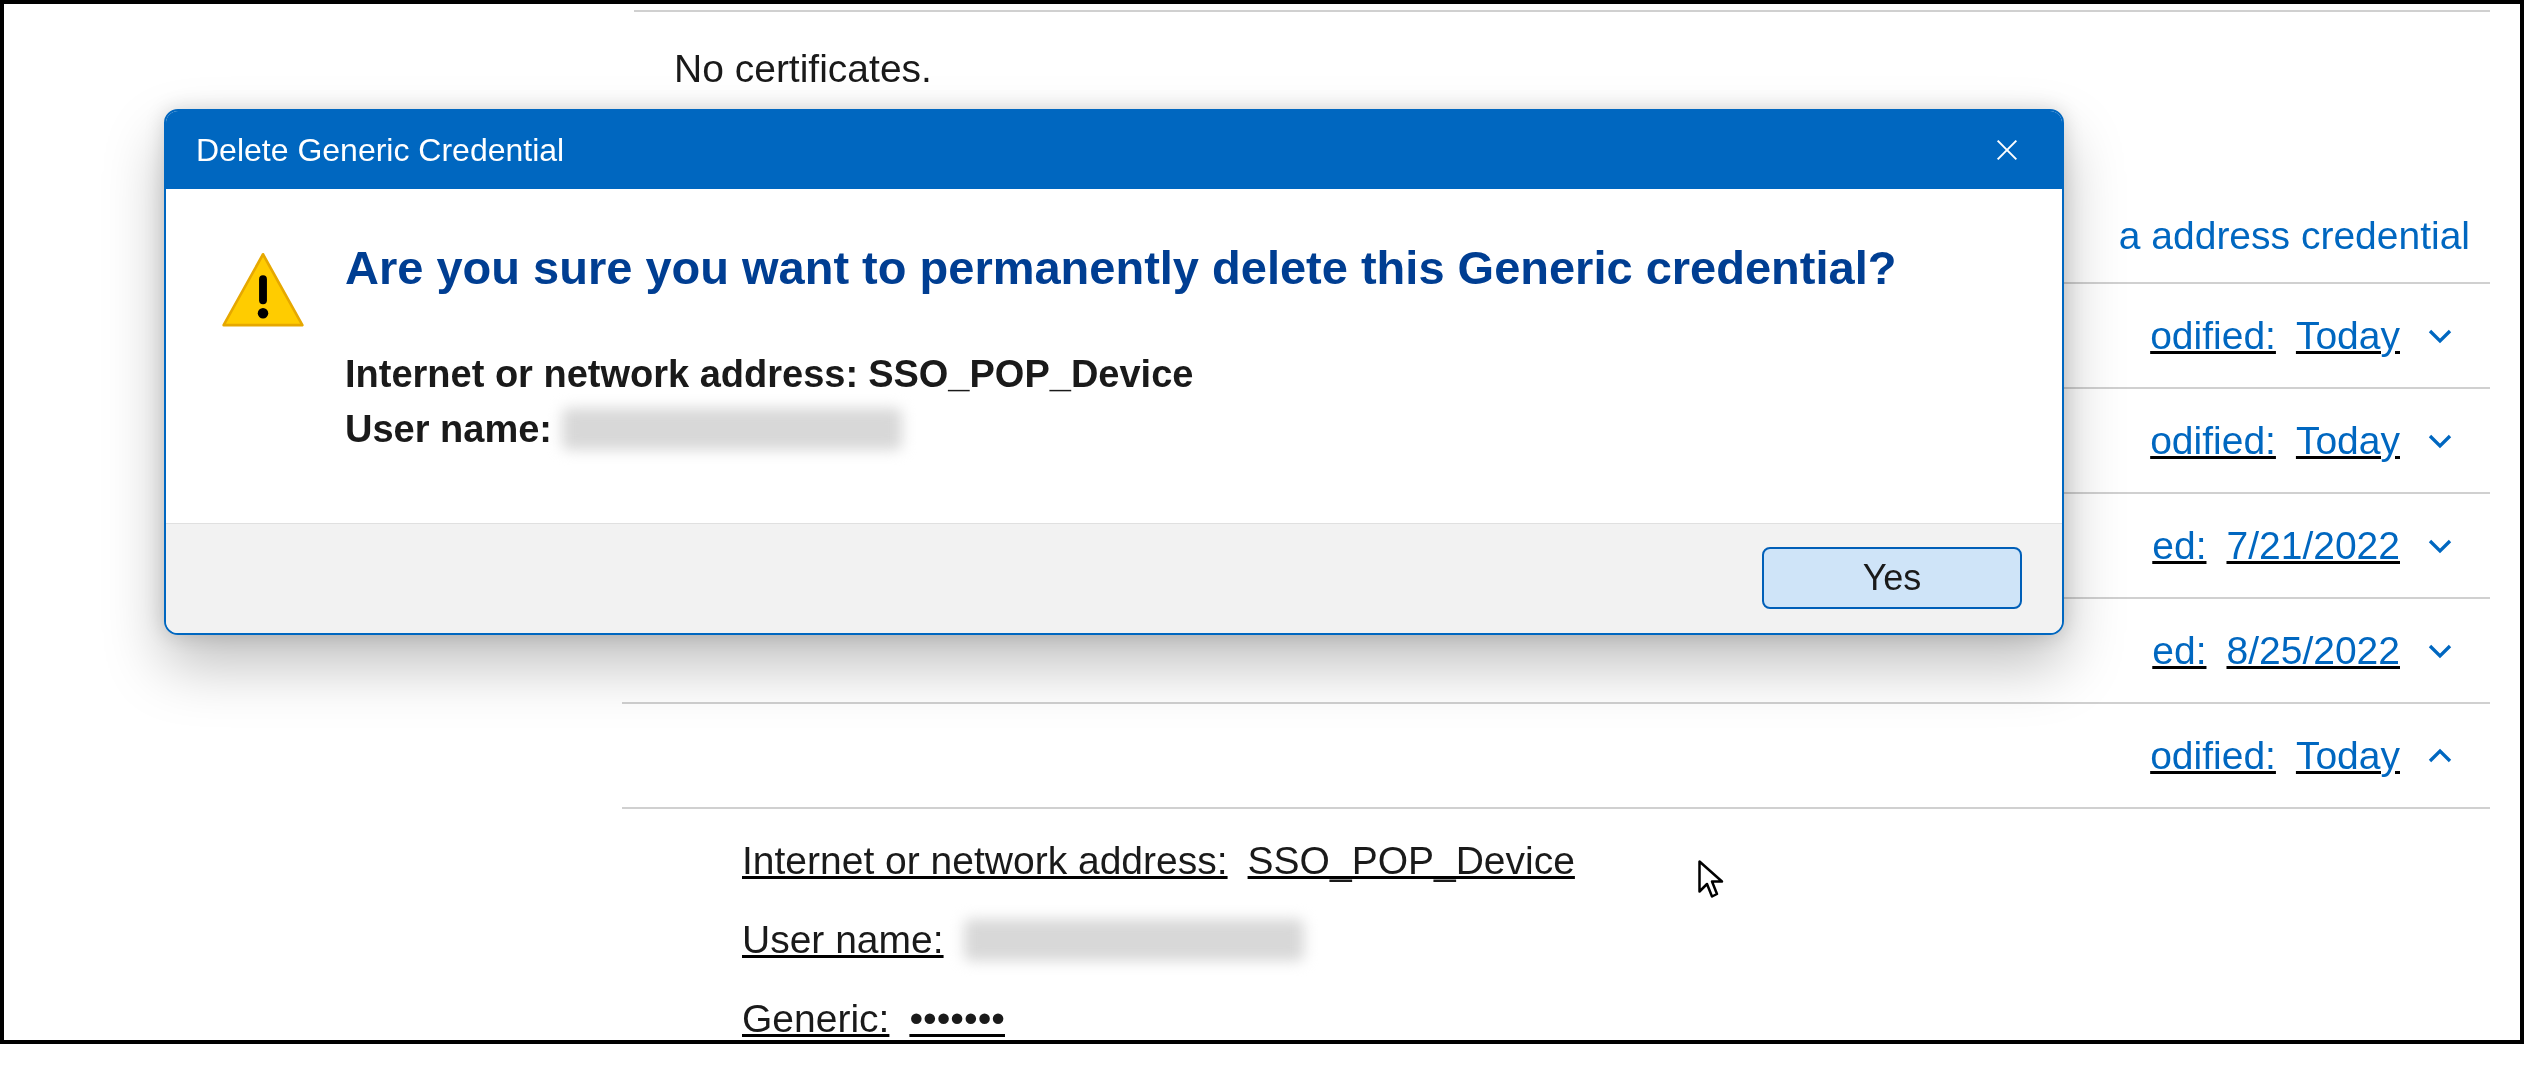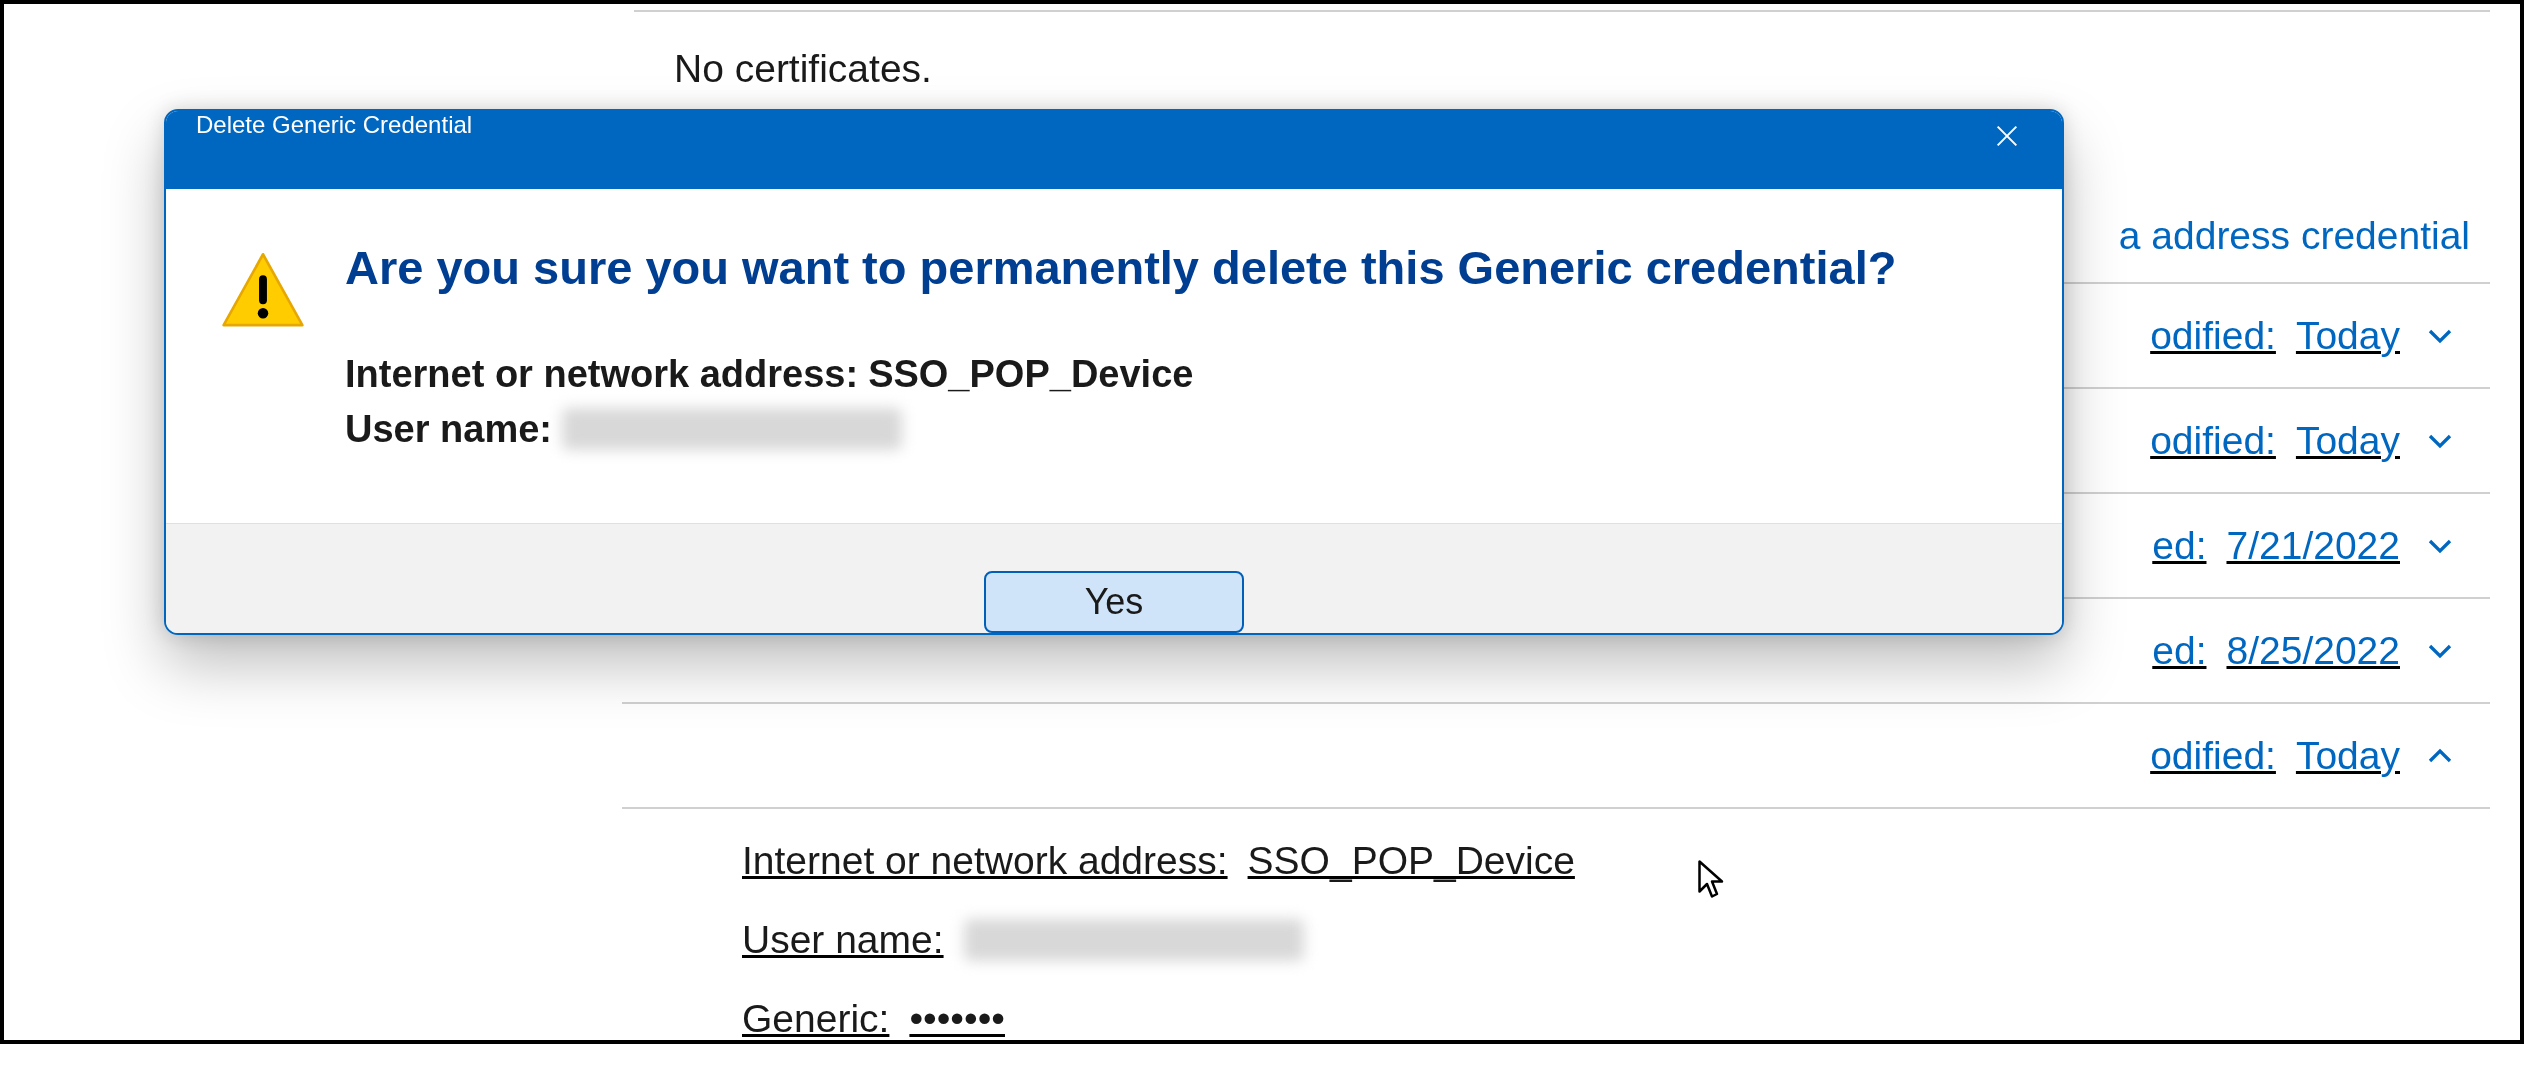--- a/index.html
+++ b/index.html
@@ -94,24 +94,24 @@
     box-shadow: 0 30px 60px rgba(0,0,0,0.25), 0 0 20px rgba(0,0,0,0.15);
     background: #fff;
     overflow: hidden;
     z-index: 100;
   }
   .titlebar {
     background: #0067c0;
     color: #fff;
     height: 78px;
     display: flex;
-    align-items: flex-start;
+    align-items: center;
     justify-content: space-between;
     padding: 0 30px 0 30px;
-    font-size: 24px;
+    font-size: 32px;
     gap: 36px;
   }
   .close-btn {
     width: 50px; height: 50px; display:flex; align-items:center; justify-content:center;
     cursor:pointer;
   }
   .dlg-body {
     padding: 50px 60px 60px 55px;
     display: flex;
     gap: 40px;
@@ -137,21 +137,20 @@
   }
   .dlg-footer {
     background: #f2f2f2;
     border-top: 1px solid #e0e0e0;
     height: 110px;
     display:flex;
     align-items:center;
     justify-content:flex-end;
     gap: 30px;
     padding: 0 40px;
-    flex-direction: column;
   }
   .btn {
     width: 260px;
     height: 62px;
     border: 2px solid #0067c0;
     border-radius: 8px;
     font-size: 36px;
     display:flex; align-items:center; justify-content:center;
     cursor:pointer;
     background:#fff;

